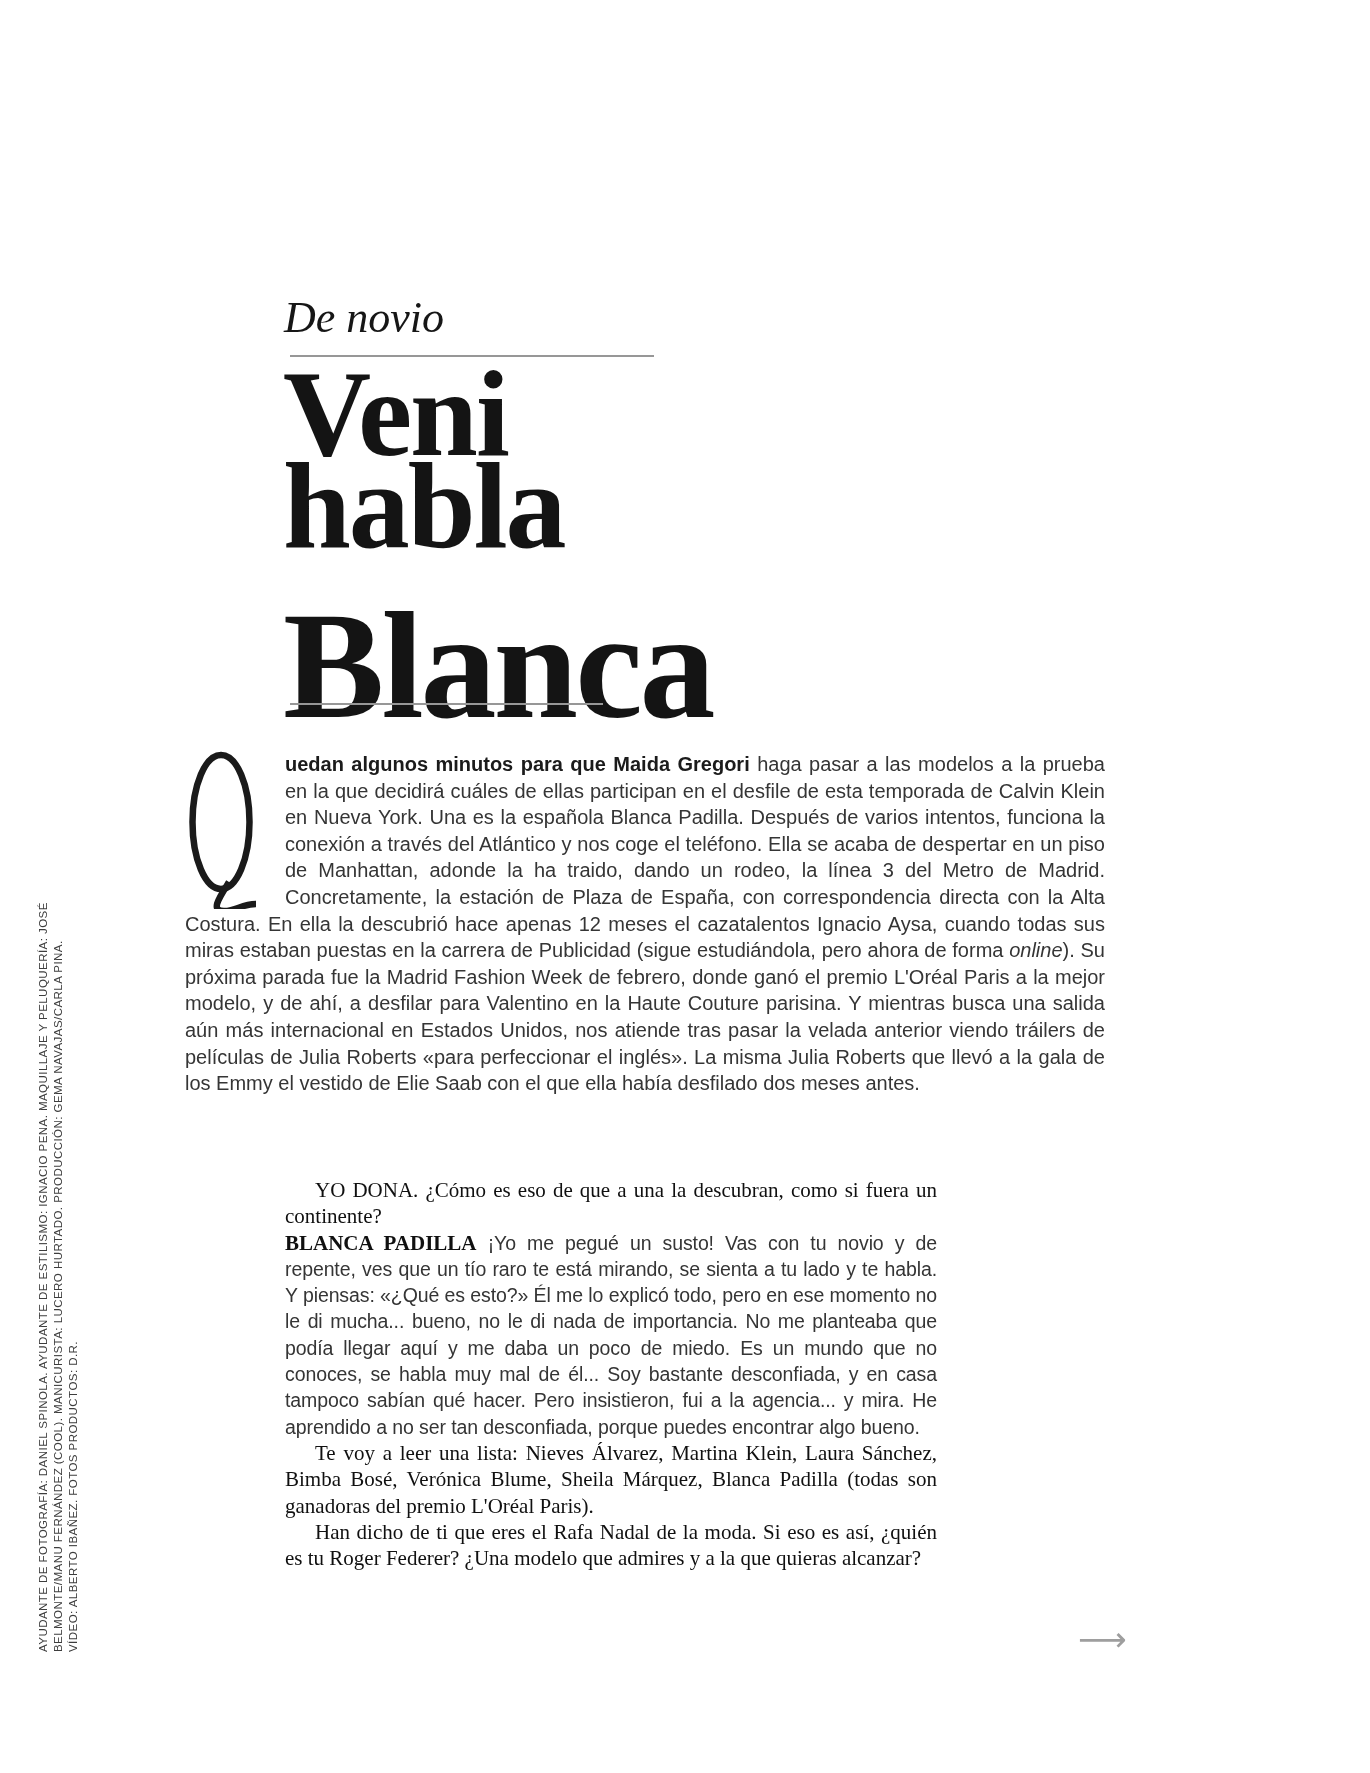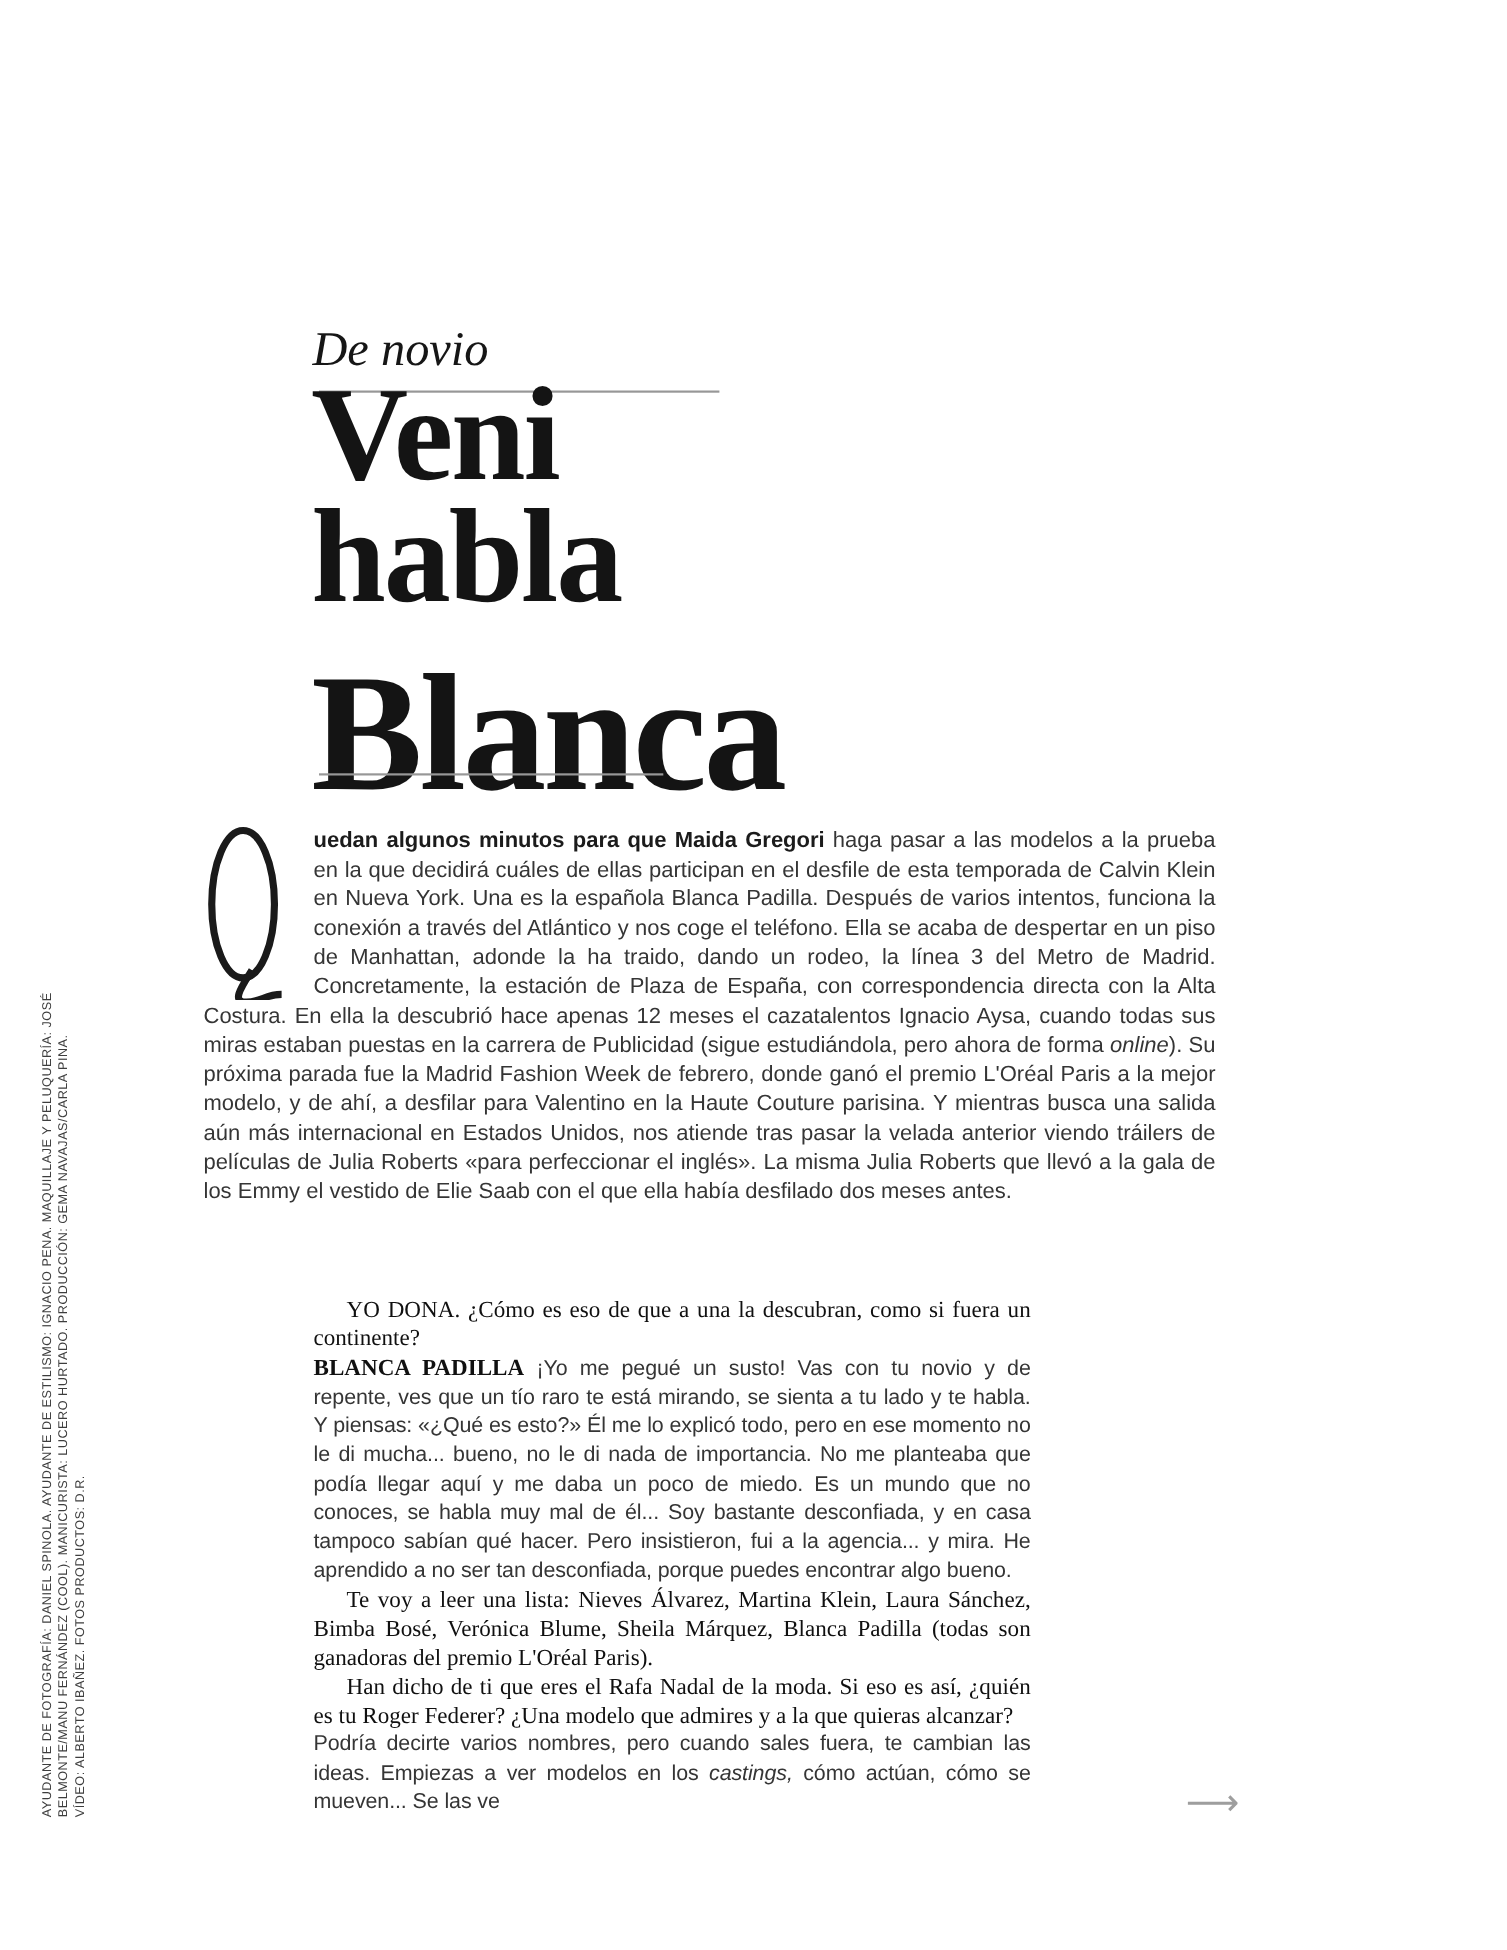--- a/index.html
+++ b/index.html
@@ -25,21 +25,21 @@
   }
   .rule { position:absolute; border-top:2px solid #979797; height:0; }
   .rule-top { left:290px; top:355px; width:364px; }
   .rule-bottom { left:290px; top:703px; width:313px; }
 
   .title-line {
     position:absolute; left:283px; line-height:1;
     font-family:"Liberation Serif", serif; font-weight:bold;
     color:#141414; letter-spacing:-2px; white-space:nowrap;
   }
-  .t1 { top:334px; font-size:122px;text-align:center; }
+  .t1 { top:353px; font-size:122px;text-align:center; }
   .t2 { top:445px; font-size:122px; }
   .t3 { top:574px; font-size:152px; letter-spacing:-3px;margin-top:16px; }
 
   
   .intro {
     position:absolute; left:185px; top:751px; width:920px;
     font-size:20px; line-height:26.6px; text-align:justify;
     color:#353535; margin:0;
   }
   .intro b { color:#1b1b1b; }
@@ -87,18 +87,17 @@
   <p class="intro"><span class="dropcap-float"><svg width="100" height="158" viewBox="0 0 100 158" xmlns="http://www.w3.org/2000/svg" fill="none" stroke="#1a1a1a" stroke-width="6.5">
           <ellipse cx="36" cy="71" rx="28.5" ry="67"></ellipse>
           <path d="M 44 131 C 34 147 25 160 39 160 C 52 160 56 153 71 153"></path>
         </svg></span><b>uedan algunos minutos para que Maida Gregori</b><span> haga pasar a las modelos a la prueba en la que decidirá cuáles de ellas participan en el desfile de esta temporada de Calvin Klein en Nueva York. Una es la española Blanca Padilla. Después de varios intentos, funciona la conexión a través del Atlántico y nos coge el teléfono. Ella se acaba de despertar en un piso de Manhattan, adonde la ha traido, dando un rodeo, la línea 3 del Metro de Madrid. Concretamente, la estación de Plaza de España, con correspondencia directa con la Alta Costura. En ella la descubrió hace apenas 12 meses el cazatalentos Ignacio Aysa, cuando todas sus miras estaban puestas en la carrera de Publicidad (sigue estudiándola, pero ahora de forma </span><i>online</i><span>). Su próxima parada fue la Madrid Fashion Week de febrero, donde ganó el premio L'Oréal Paris a la mejor modelo, y de ahí, a desfilar para Valentino en la Haute Couture parisina. Y mientras busca una salida aún más internacional en Estados Unidos, nos atiende tras pasar la velada anterior viendo tráilers de películas de Julia Roberts «para perfeccionar el inglés». La misma Julia Roberts que llevó a la gala de los Emmy el vestido de Elie Saab con el que ella había desfilado dos meses antes.</span></p>
 
   <div class="interview">
     <p class="q">YO DONA. ¿Cómo es eso de que a una la descubran, como si fuera un continente?</p>
     <p class="a"><span class="speaker">BLANCA PADILLA</span><span> ¡Yo me pegué un susto! Vas con tu novio y de repente, ves que un tío raro te está mirando, se sienta a tu lado y te habla. Y piensas: «¿Qué es esto?» Él me lo explicó todo, pero en ese momento no le di mucha... bueno, no le di nada de importancia. No me planteaba que podía llegar aquí y me daba un poco de miedo. Es un mundo que no conoces, se habla muy mal de él... Soy bastante desconfiada, y en casa tampoco sabían qué hacer. Pero insistieron, fui a la agencia... y mira. He aprendido a no ser tan desconfiada, porque puedes encontrar algo bueno.</span></p>
     <p class="q">Te voy a leer una lista: Nieves Álvarez, Martina Klein, Laura Sánchez, Bimba Bosé, Verónica Blume, Sheila Márquez, Blanca Padilla (todas son ganadoras del premio L'Oréal Paris).</p>
     <p class="q">Han dicho de ti que eres el Rafa Nadal de la moda. Si eso es así, ¿quién es tu Roger Federer? ¿Una modelo que admires y a la que quieras alcanzar?</p>
-    <p class="a"><span>Podría decirte varios nombres, pero cuando sales fuera, te cambian las ideas. Empiezas a ver modelos en los </span><i>castings,</i><span> cómo actúan, cómo se mueven... Se las ve</span></p>
   </div>
 
   <div class="arrow">⟶</div>
 
 </div>
 
 </body></html>

